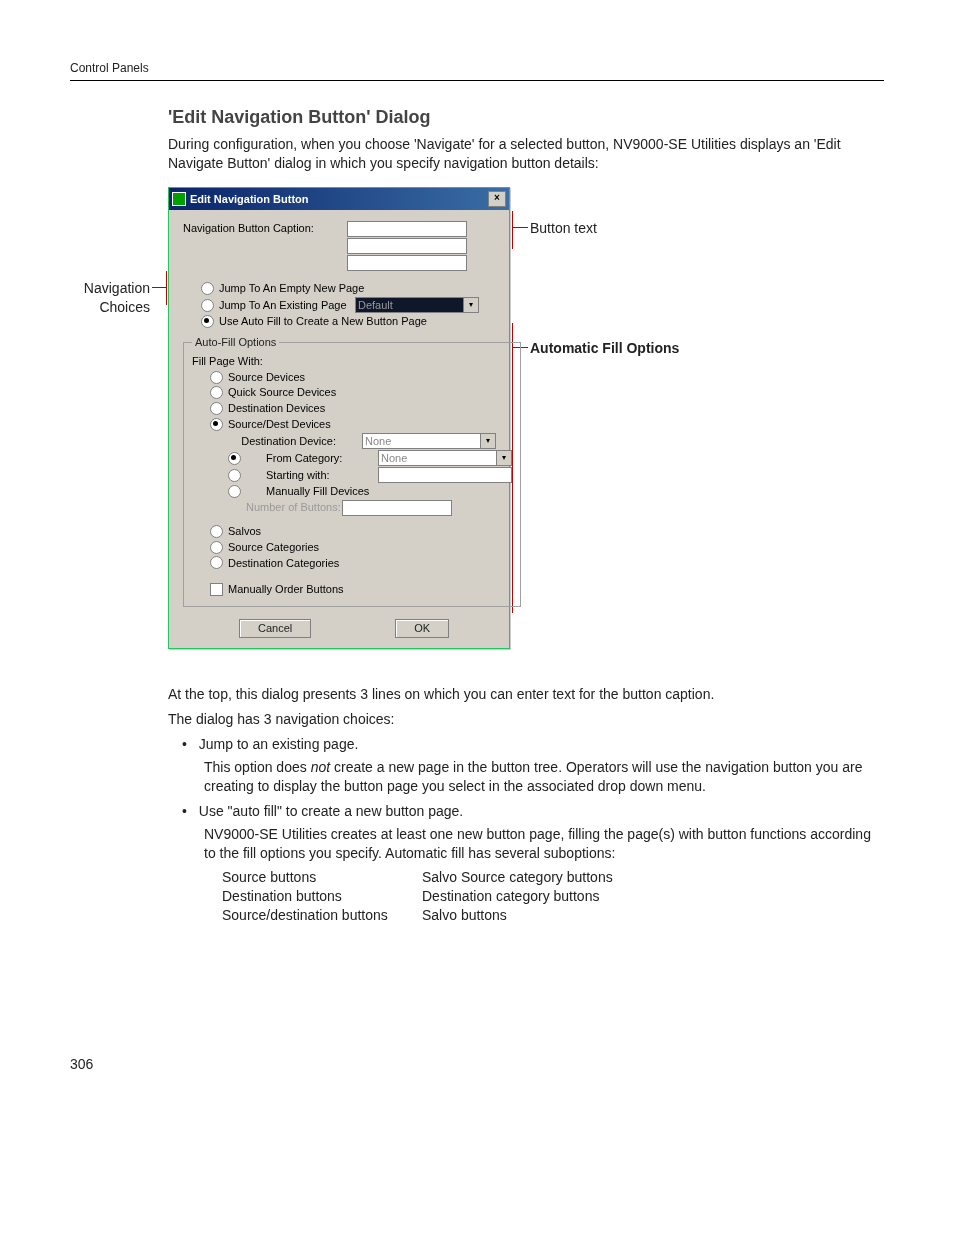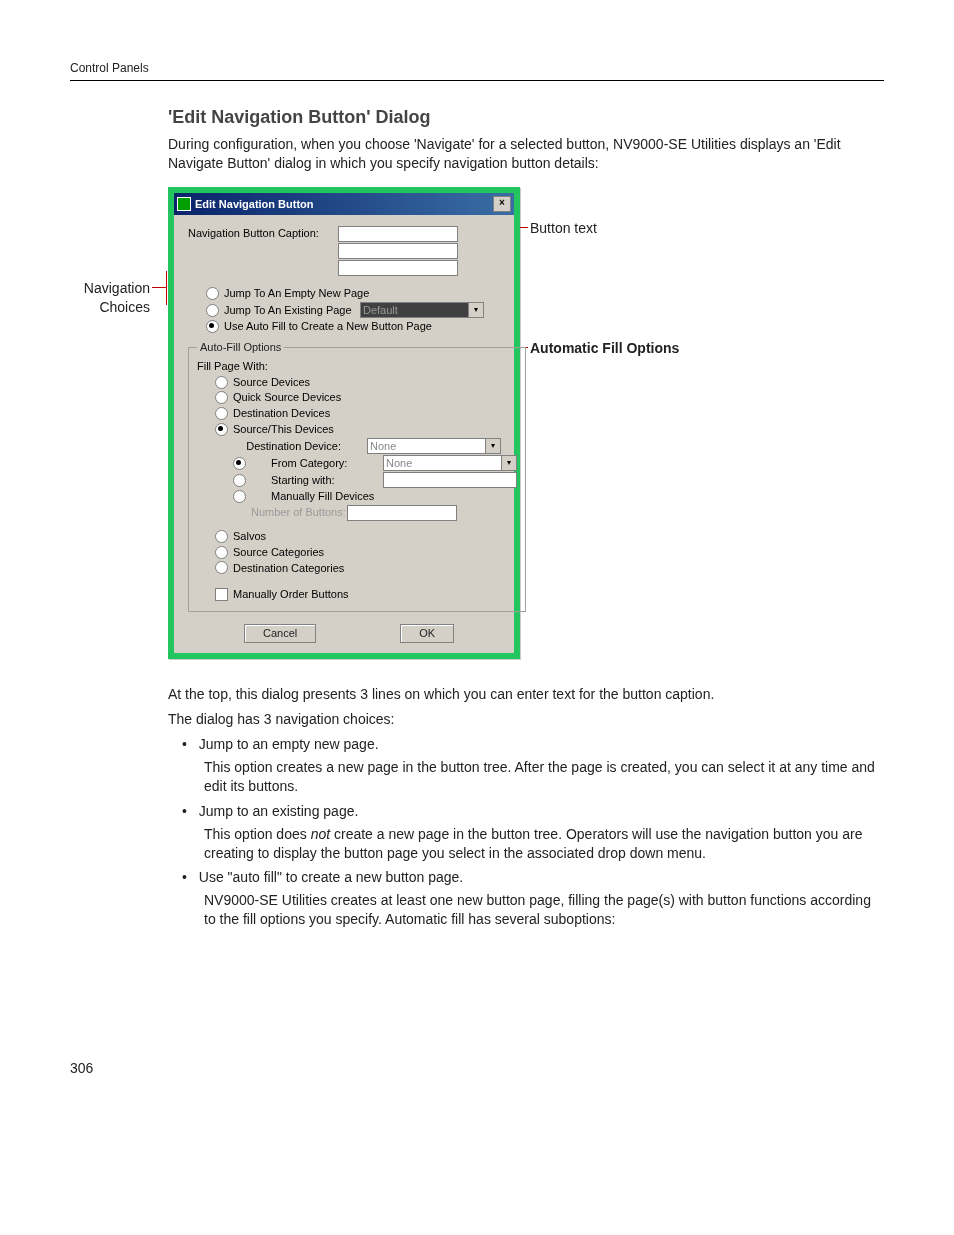--- a/index.html
+++ b/index.html
@@ -41,21 +41,21 @@
     background: #c00000;
   }
   
   .dialog {
     position: absolute;
     top: 0;
     left: 0;
     width: 340px;
     font-family: Tahoma, Arial, sans-serif;
     font-size: 11px;
-    border: 6px solid #22c55e;
+    border: 1px solid #22c55e;
     box-shadow: 1px 1px 0 rgba(0,0,0,0.2);
   }
   .titlebar {
     background: linear-gradient(to right, #0a246a, #3a6ea5);
     color: #fff;
     font-weight: bold;
     padding: 2px 3px;
     display: flex;
     align-items: center;
     justify-content: space-between;
@@ -117,21 +117,21 @@
     position: absolute;
     right: 0; top: 0;
     width: 14px; height: 14px;
     background: #d4d0c8;
     border-left: 1px solid #808080;
     text-align: center;
     font-size: 8px;
     line-height: 14px;
     color: #000;
   }
-  .combo.disabled { background: #404040; color: #999; }
+  .combo.disabled { background: #0f172a; color: #999; }
   fieldset.group {
     border: 1px solid #a0a0a0;
     margin: 6px 0;
     padding: 4px 8px 8px 8px;
   }
   fieldset.group legend { font-size: 11px; padding: 0 3px; }
   .dlg-label { color: #000; }
   .dlg-label.disabled { color: #9a9a9a; }
   .btn {
     display: inline-block;
@@ -183,21 +183,21 @@
     <div class="dialog">
       <div class="titlebar">
         <span class="title-left">
           <span class="title-icon"></span>
           <span>Edit Navigation Button</span>
         </span>
         <span class="close-btn">×</span>
       </div>
       <div class="dlg-body">
         <div class="row" style="align-items:flex-start;">
-          <span class="dlg-label" style="width:150px;">Navigation Button Caption:</span>
+          <span class="dlg-label" style="width:164px;">Navigation Button Caption:</span>
           <div style="flex:1;">
             <div class="textbox" style="width:120px; margin-bottom:1px;"></div>
             <div class="textbox" style="width:120px; margin-bottom:1px;"></div>
             <div class="textbox" style="width:120px;"></div>
           </div>
         </div>
 
         <div style="height:8px;"></div>
 
         <div class="row indent1">
@@ -228,21 +228,21 @@
           <div class="row indent1">
               <span class="radio"></span>
               <span class="dlg-label">Quick Source Devices</span>
             </div>
           <div class="row indent1">
               <span class="radio"></span>
               <span class="dlg-label">Destination Devices</span>
             </div>
           <div class="row indent1">
               <span class="radio selected"></span>
-              <span class="dlg-label">Source/This Devices</span>
+              <span class="dlg-label">Source/Dest Devices</span>
             </div>
 
           <div class="row indent2">
             <span class="dlg-label" style="width:108px; text-align:right; padding-right:6px;">Destination Device:</span>
             <span class="combo" style="width:134px;"><span>None</span><span class="arrow">▾</span></span>
           </div>
           <div class="row indent2">
             <span class="radio selected"></span>
             <span class="dlg-label" style="width:92px;">From Category:</span>
             <span class="combo" style="width:134px;"><span>None</span><span class="arrow">▾</span></span>
@@ -286,30 +286,38 @@
           <span class="btn">OK</span>
         </div>
       </div>
     </div>
   </div>
 
   <p>At the top, this dialog presents 3 lines on which you can enter text for the button caption.</p>
   <p>The dialog has 3 navigation choices:</p>
 
   <ul class="bullets">
-    <li>
-      <span>Jump to an empty new page.</span>
-      <div class="sub">This option creates a new page in the button tree. After the page is created, you can select it at any time and edit its buttons.</div>
-    </li>
     <li>
       <span>Jump to an existing page.</span>
       <div class="sub">
         <span>This option does </span><em class="notital">not</em><span> create a new page in the button tree. Operators will use the navigation button you are creating to display the button page you select in the associated drop down menu.</span>
       </div>
     </li>
     <li>
       <span>Use "auto fill" to create a new button page.</span>
       <div class="sub">NV9000-SE Utilities creates at least one new button page, filling the page(s) with button functions according to the fill options you specify. Automatic fill has several suboptions:</div>
+      <div class="two-col">
+        <div class="colA">
+          <div>Source buttons</div>
+          <div>Destination buttons</div>
+          <div>Source/destination buttons</div>
+        </div>
+        <div class="colB">
+          <div>Salvo Source category buttons</div>
+          <div>Destination category buttons</div>
+          <div>Salvo buttons</div>
+        </div>
+      </div>
     </li>
   </ul>
 </div>
 
 <div class="page-num">306</div>
 
 </body></html>

